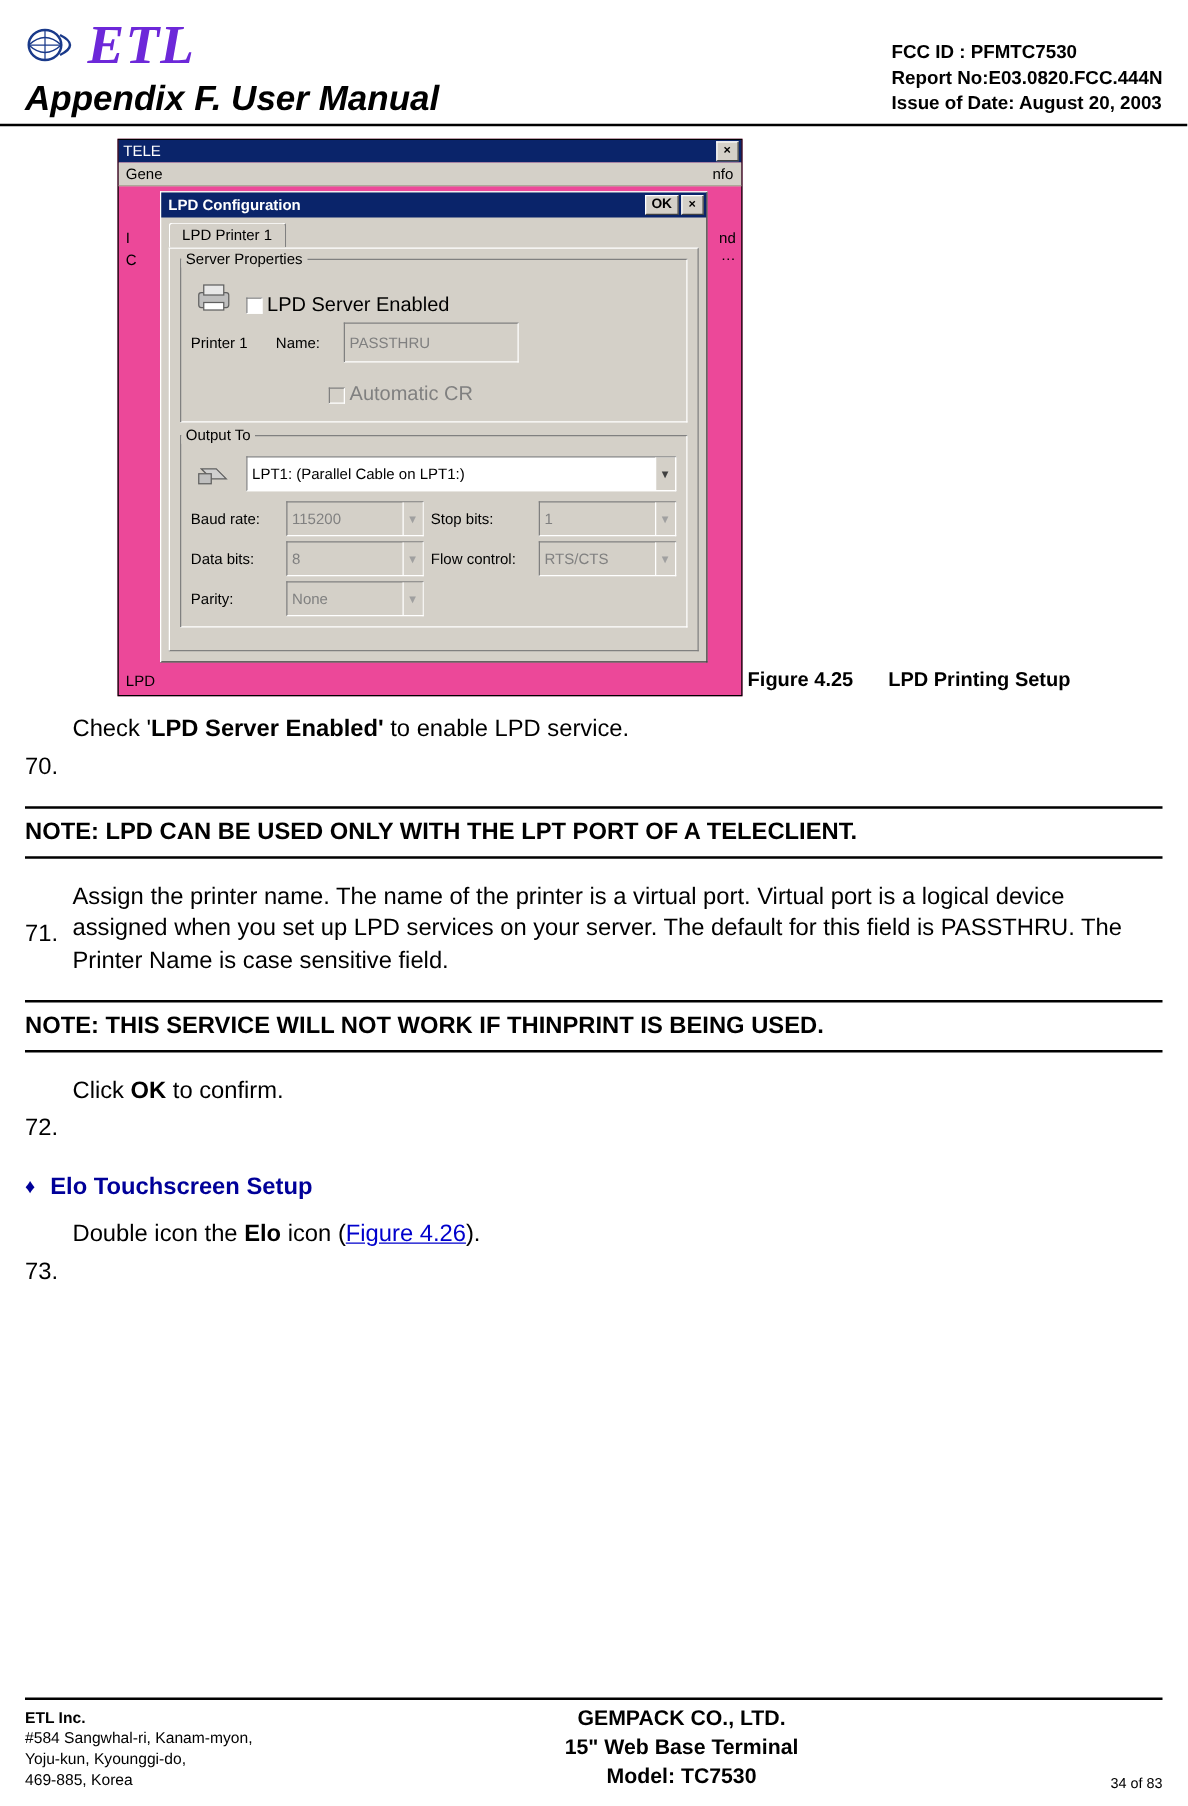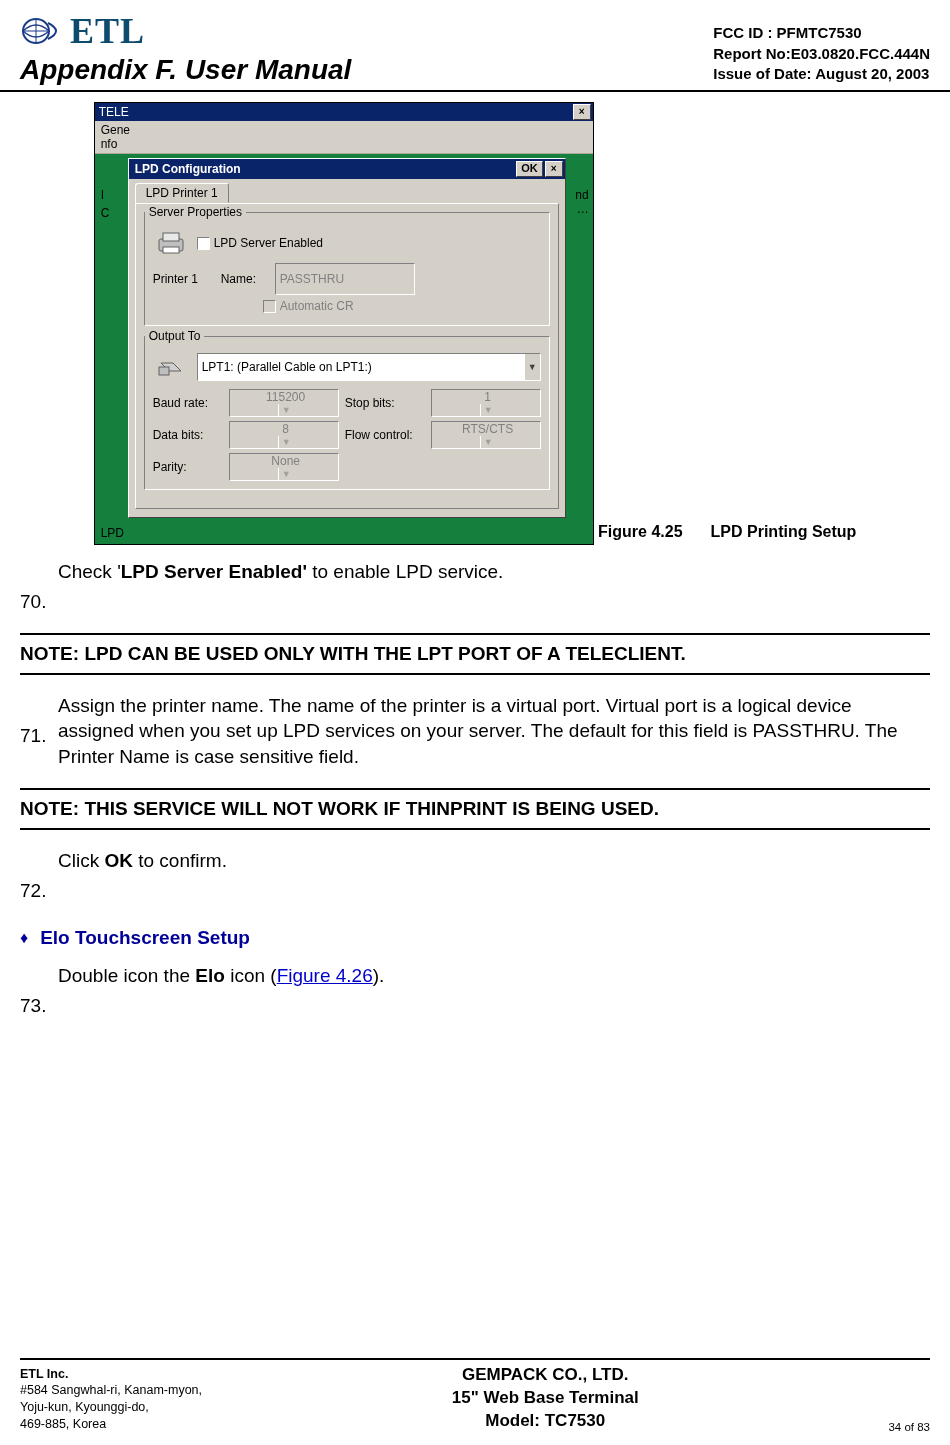--- a/index.html
+++ b/index.html
@@ -20,22 +20,22 @@
     }
     .header-left { display: flex; flex-direction: column; }
     .logo-row { display: flex; align-items: center; gap: 6px; margin-bottom: 2px; }
     .logo-mark {
       width: 44px; height: 28px;
       display: flex; align-items: center; justify-content: center;
       color: #1a3a8a;
     }
     .logo-text {
       font-family: Georgia, 'Times New Roman', serif;
-      font-weight: bold; 
-      font-size: 36px; color: #0c4a6e;
+      font-weight: bold; font-style: italic;
+      font-size: 44px; color: #6d28d9;
       letter-spacing: 1px;
     }
     .appendix-title {
       font-family: Arial, sans-serif;
       font-weight: bold; font-style: italic;
       font-size: 28px;
     }
     .header-right {
       font-weight: bold;
       font-size: 15px;
@@ -43,21 +43,21 @@
       line-height: 1.35;
       padding-bottom: 2px;
     }
     .content { padding: 10px 20px 0 20px; }
     .figure-wrap { text-align: center; margin-bottom: 12px; }
 
     
     .screenshot {
       display: inline-block;
       width: 500px;
-      background: #15803d;
+      background: #ec4899;
       border: 1px solid #000;
       font-family: Tahoma, Arial, sans-serif;
       font-size: 12px;
       color: #000;
       text-align: left;
     }
     .bg-titlebar {
       background: #0a246a; color: #fff;
       display: flex; justify-content: space-between; align-items: center;
       padding: 1px 2px 1px 4px; font-size: 12px;
@@ -66,21 +66,20 @@
     .win-btn {
       background: #d4d0c8; color: #000;
       border: 1px solid #fff; border-right-color:#404040; border-bottom-color:#404040;
       width: 18px; height: 16px; font-size: 10px; line-height: 14px;
       text-align: center; font-weight: bold;
     }
     .bg-row {
       display: flex; justify-content: space-between;
       padding: 2px 6px; background: #d4d0c8;
       border-bottom: 1px solid #aca899;
-      flex-direction: column;
     }
     .dlg {
       margin: 4px 6px 6px 10px;
       background: #d4d0c8;
       border: 1px solid #fff; border-right-color:#404040; border-bottom-color:#404040;
     }
     .dlg-titlebar {
       background: #0a246a; color: #fff;
       display: flex; justify-content: space-between; align-items: center;
       padding: 2px 2px 2px 6px; font-weight: bold; font-size: 12px;
@@ -109,41 +108,41 @@
       margin-bottom: 10px; padding: 10px 8px 8px 8px; position: relative;
     }
     .group-legend {
       position: absolute; top: -8px; left: 0;
       background: #d4d0c8; padding: 0 4px; font-size: 12px;
     }
     .prop-row { display: flex; align-items: center; gap: 8px; margin: 4px 0; }
     .icon-box { width: 36px; height: 32px; display: flex; align-items:center; justify-content:center; }
     .icon-box svg { width: 32px; height: 28px; }
     .checkbox {
-      display: inline-flex; align-items: center; gap: 4px; font-size: 12px;
+      display: inline-flex; align-items: center; gap: 4px; font-size: 16px; margin-top: 13px;
     }
     .cb-box {
       width: 13px; height: 13px; background:#fff;
       border: 1px solid #808080; border-right-color:#fff; border-bottom-color:#fff;
     }
     .cb-box.disabled { background:#d4d0c8; }
     .field-label { width: 60px; font-size: 12px; }
     .txt-input {
       background:#fff; border: 1px solid #808080;
       border-right-color:#fff; border-bottom-color:#fff;
       padding: 1px 4px; font-size: 12px; color:#808080;
       height: 32px; display:inline-flex; align-items:center;
     }
     .txt-input.disabled { background:#d4d0c8; color:#808080; }
     .combo {
       display:inline-flex; align-items:center; justify-content:space-between;
       border: 1px solid #808080; border-right-color:#fff; border-bottom-color:#fff;
       background:#fff; height: 28px; padding-left:4px; font-size:12px;
     }
-    .combo.disabled { background:#d4d0c8; color:#808080;flex-direction:column; }
+    .combo.disabled { background:#d4d0c8; color:#808080; }
     .combo .arrow {
       width:16px; height:100%; background:#d4d0c8;
       border-left:1px solid #fff;
       display:flex;align-items:center;justify-content:center;
       font-size:9px; color:#404040;
     }
     .combo.disabled .arrow { color:#a0a0a0; }
     .output-grid {
       display:grid; grid-template-columns: 70px 110px 80px 110px;
       row-gap:4px; column-gap:6px; align-items:center; margin-top:6px;

